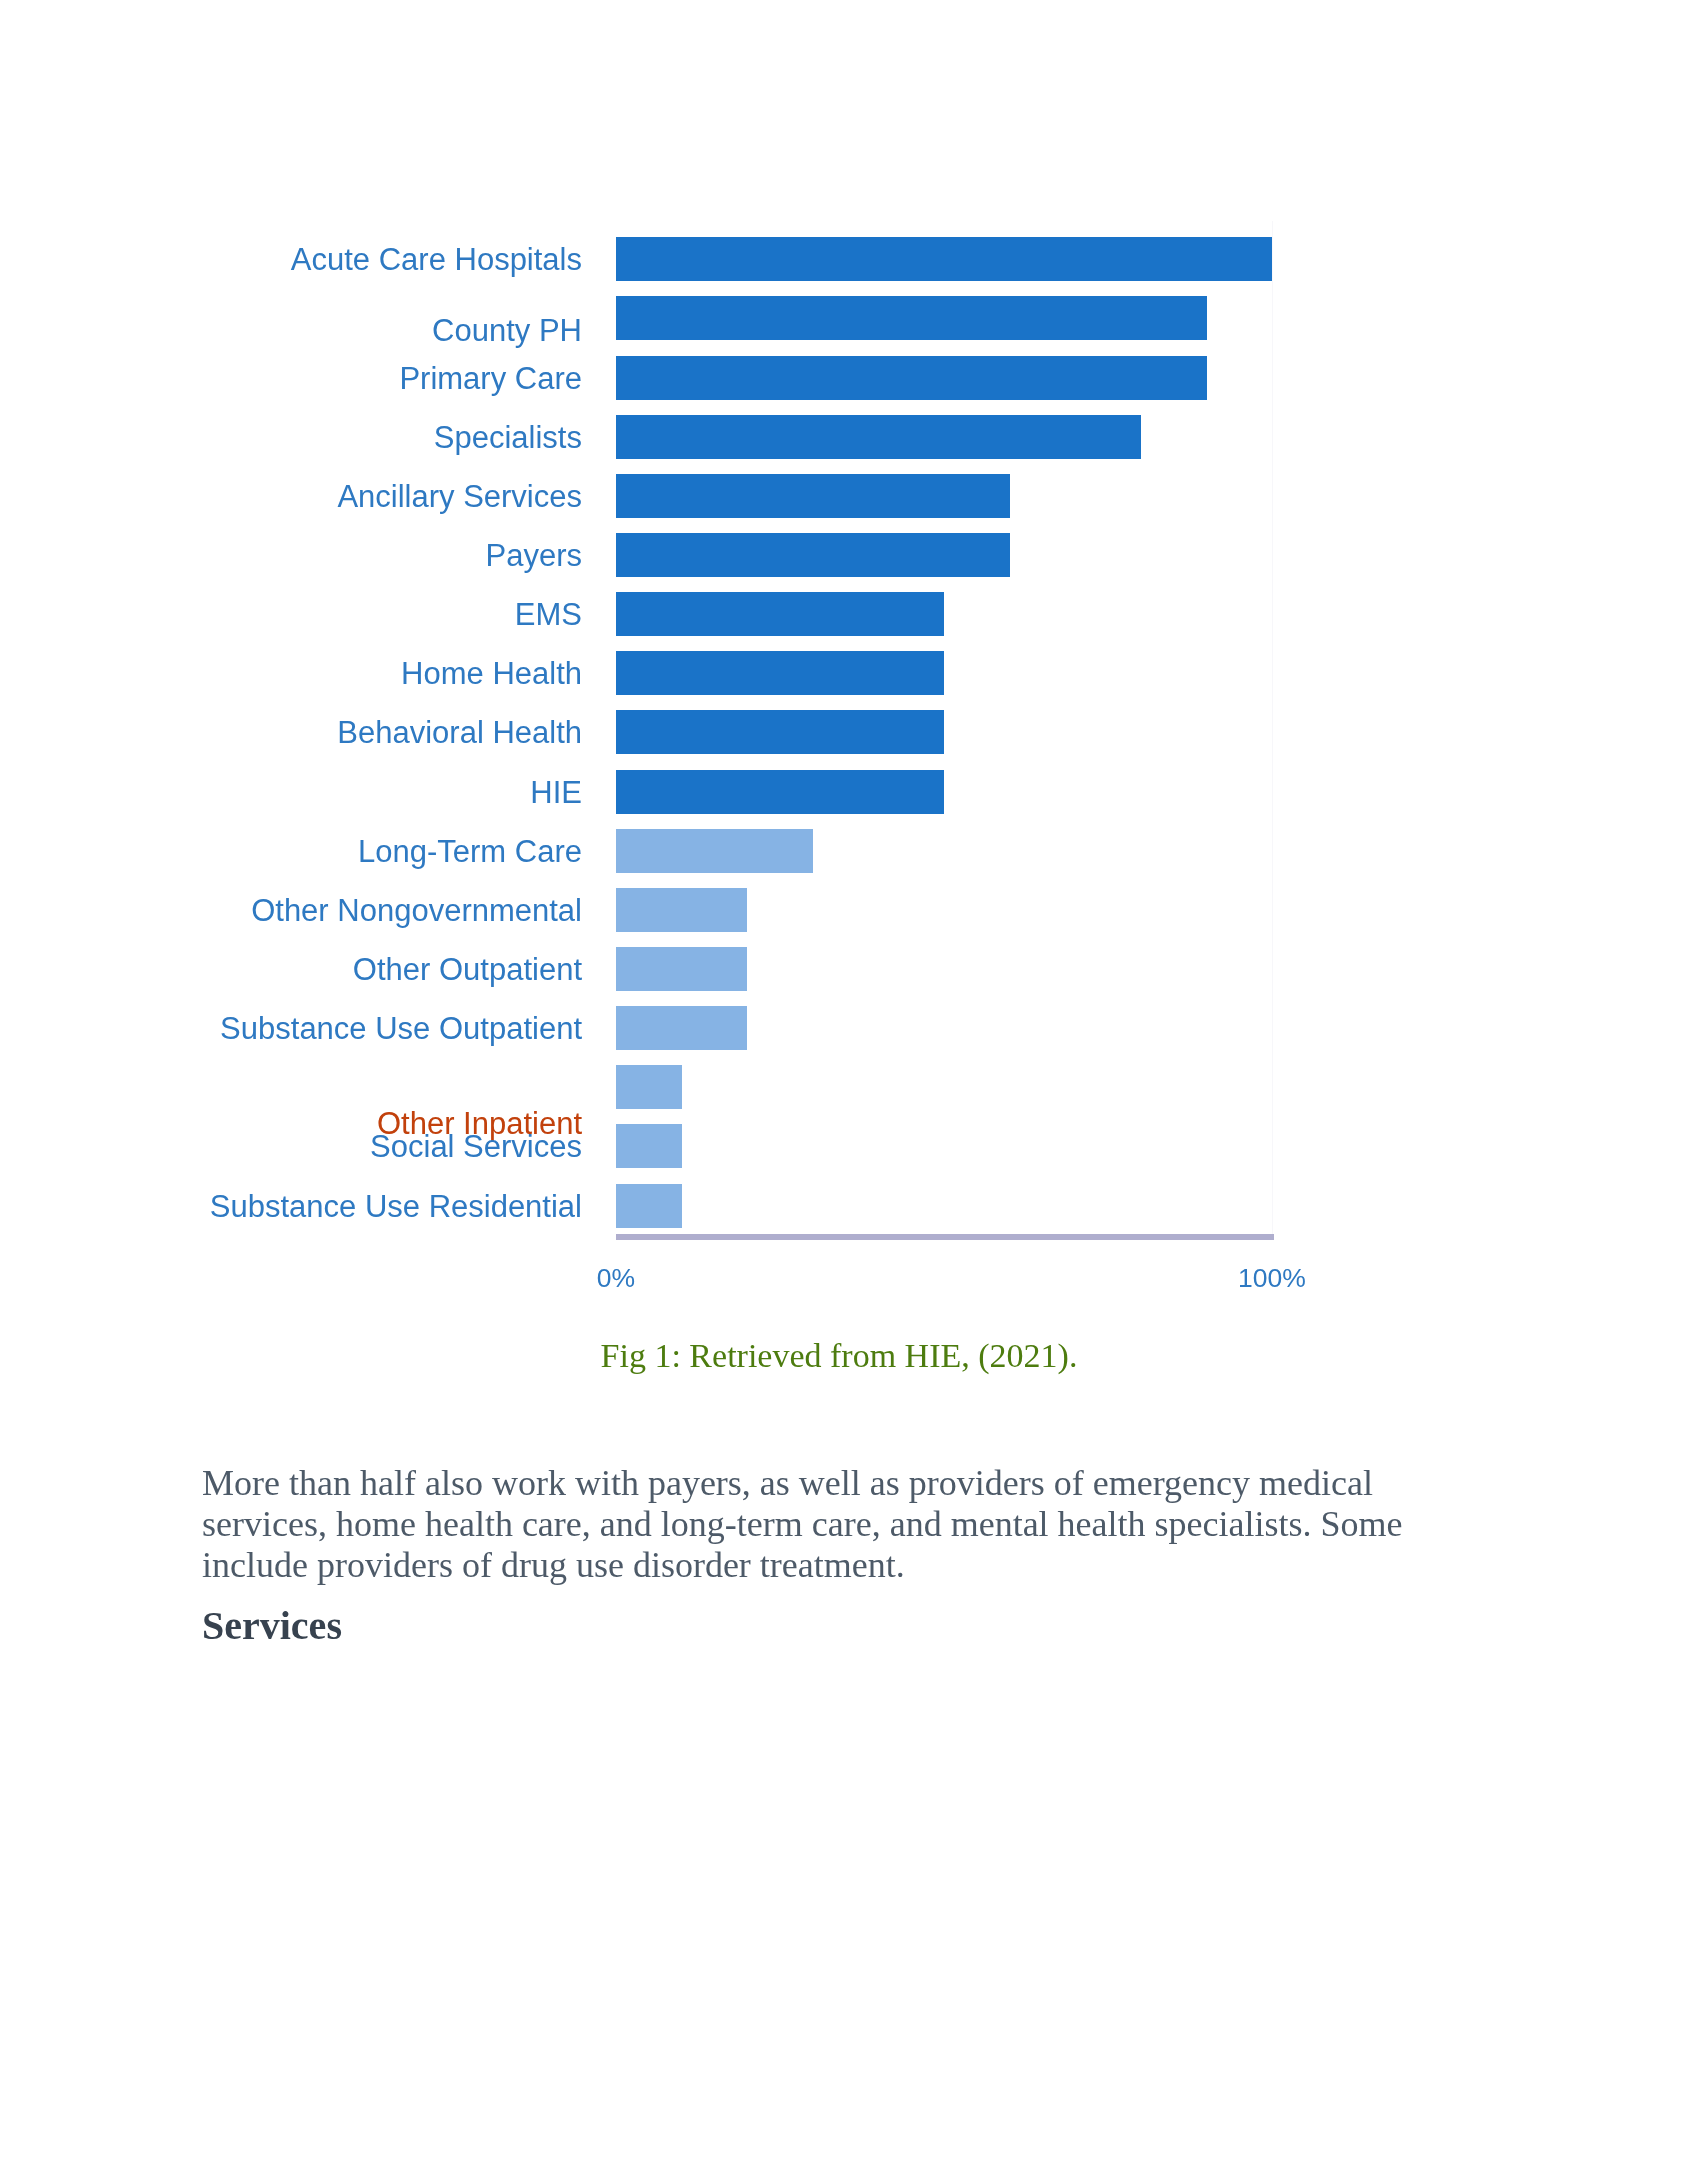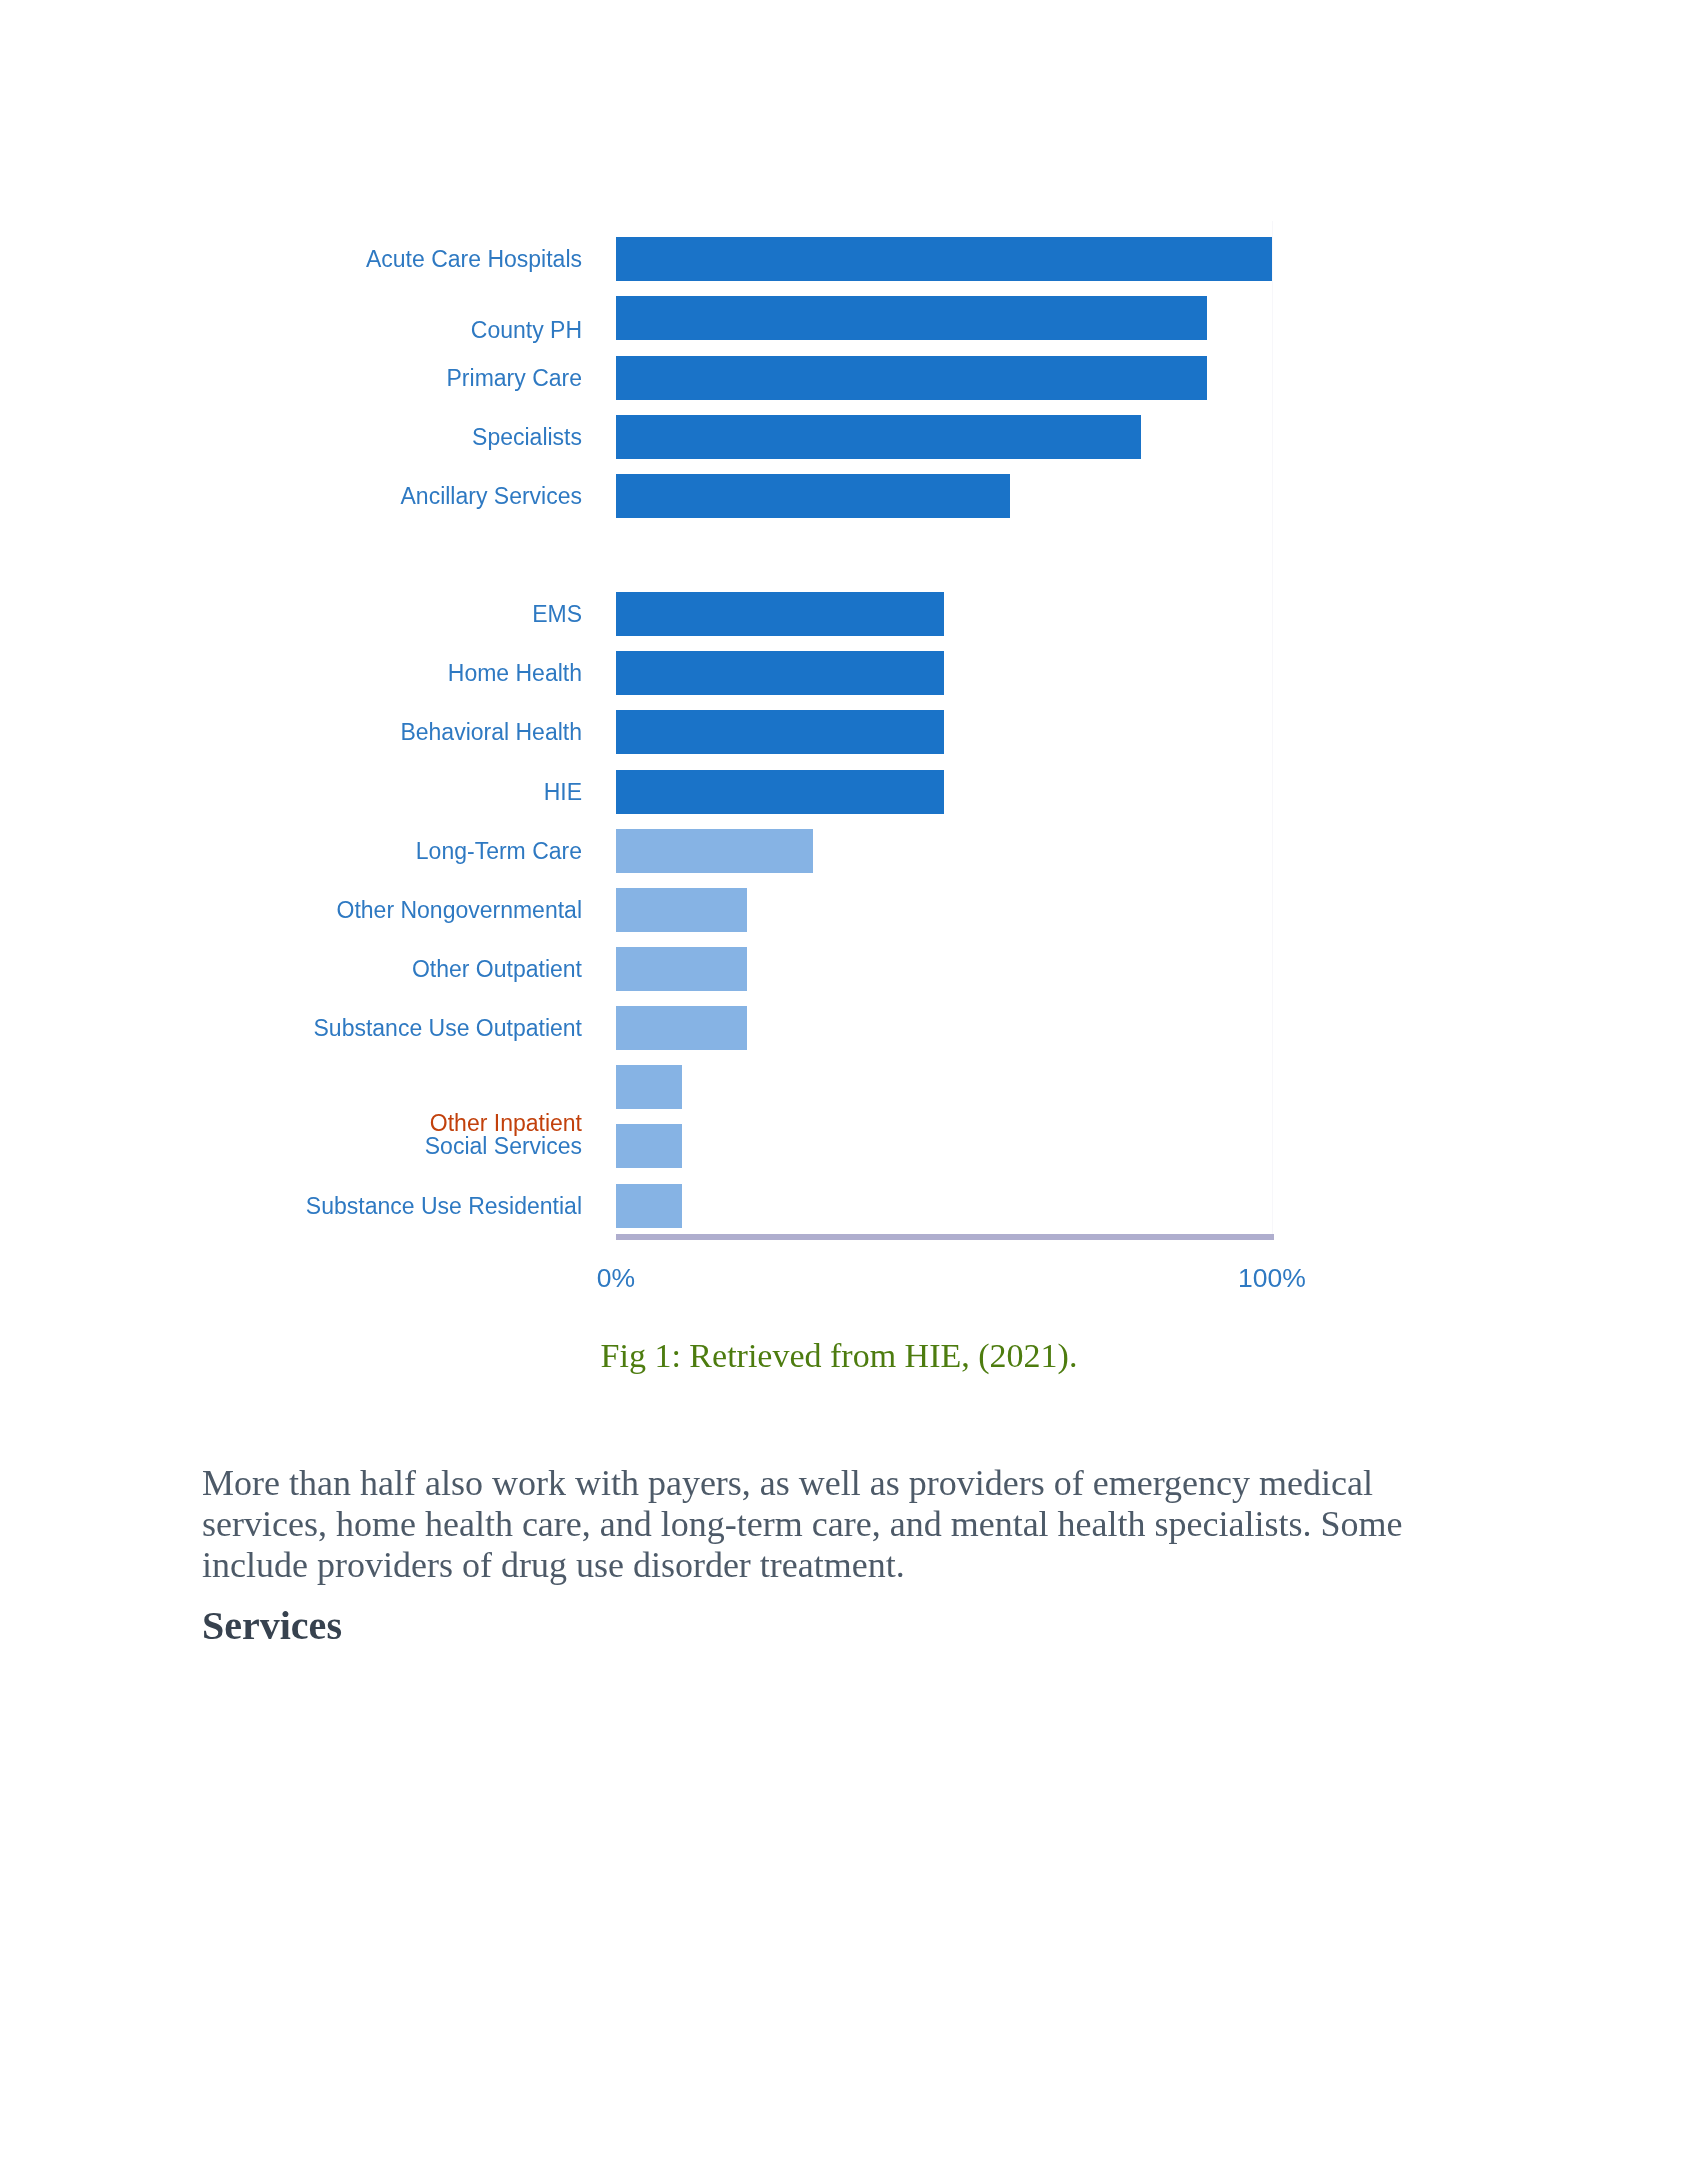--- a/index.html
+++ b/index.html
@@ -6,21 +6,21 @@
   body{width:1687px;height:2183px;background:#ffffff;
        font-family:"Liberation Sans",sans-serif;
        -webkit-font-smoothing:antialiased;}
   .page{position:relative;width:1687px;height:2183px;overflow:hidden;}
 
   
   .chart{position:absolute;left:198px;top:216px;width:1290px;height:1164px;}
   .plot-area{position:absolute;left:0;top:0;width:100%;height:100%;}
   .row{position:absolute;left:0;height:59px;}
   .row-label{position:absolute;right:906px;top:50%;transform:translateY(-50%);
-             white-space:nowrap;font-size:23px;line-height:1;}
+             white-space:nowrap;font-size:31px;line-height:1;}
   .bar{position:absolute;left:418px;top:50%;transform:translateY(-50%);height:44px;}
   .axis-line{position:absolute;left:418px;top:1018px;width:658px;height:6px;}
   .plot-border{position:absolute;left:1074px;top:5.3px;width:1.3px;height:1017px;background:#F7F7FA;}
   .tick{position:absolute;top:1049px;font-size:26.5px;line-height:1;
         transform:translateX(-50%);white-space:nowrap;}
 
   .caption{position:absolute;left:200px;top:1336px;width:1278px;text-align:center;
            font-family:"Liberation Serif",serif;font-size:34px;line-height:1.15;color:#4d7c0f;}
 
   
@@ -50,20 +50,24 @@
         <div class="row" style="top: 132px; width: 1290px;">
           <div class="row-label" style="color: rgb(46, 121, 194);">Primary Care</div>
           <div class="bar" style="width: 591px; background: rgb(26, 115, 200);"></div>
         </div>
         <div class="row" style="top: 191px; width: 1290px;">
           <div class="row-label" style="color: rgb(46, 121, 194);">Specialists</div>
           <div class="bar" style="width: 525px; background: rgb(26, 115, 200);"></div>
         </div>
         <div class="row" style="top: 250px; width: 1290px;">
           <div class="row-label" style="color: rgb(46, 121, 194);">Ancillary Services</div>
+          <div class="bar" style="width: 394px; background: rgb(26, 115, 200);"></div>
+        </div>
+        <div class="row" style="top: 309px; width: 1290px;">
+          <div class="row-label" style="color: rgb(46, 121, 194);">Payers</div>
           <div class="bar" style="width: 394px; background: rgb(26, 115, 200);"></div>
         </div>
         <div class="row" style="top: 368px; width: 1290px;">
           <div class="row-label" style="color: rgb(46, 121, 194);">EMS</div>
           <div class="bar" style="width: 328px; background: rgb(26, 115, 200);"></div>
         </div>
         <div class="row" style="top: 427px; width: 1290px;">
           <div class="row-label" style="color: rgb(46, 121, 194);">Home Health</div>
           <div class="bar" style="width: 328px; background: rgb(26, 115, 200);"></div>
         </div>

